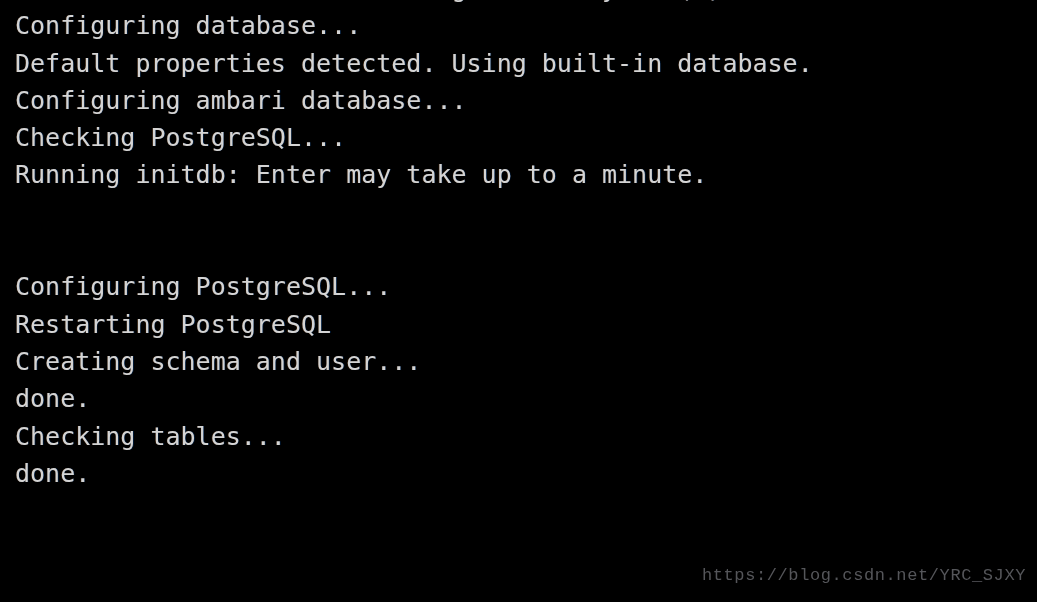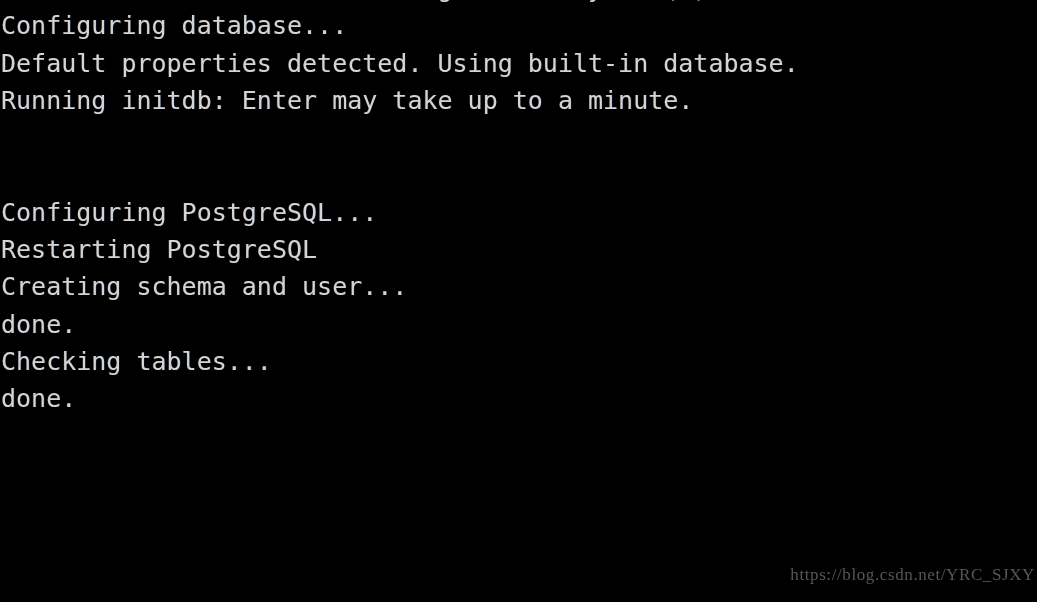--- a/index.html
+++ b/index.html
@@ -29,51 +29,53 @@
   }
 
   .term-line {
     display: block;
     height: 37.3px;
     line-height: 37.3px;
     font-size: 25px;
     letter-spacing: 0px;
     color: #d4d4d4;
     white-space: pre;
-    padding-left: 1px;
+    padding-left: 15px;
     font-family: "DejaVu Sans Mono", "Liberation Mono", monospace;
     
     text-shadow: -0.6px 0 rgba(80,40,0,0.55), 0.6px 0 rgba(0,60,130,0.55);
   }
 
   .term-line.blank {
     color: transparent;
   }
 
   #watermark {
     position: absolute;
-    right: 2px;
+    right: 11px;
     bottom: 17px;
-    font-family: Liberation Serif, serif;
+    font-family: Liberation Mono, monospace;
     font-size: 17px;
     letter-spacing: 0.6px;
     color: #55565a;
     white-space: pre;
     user-select: none;
   }
 </style>
 </head>
 <body>
 
 <div id="terminal-window">
 
   <div id="terminal-screen">
     <span class="term-line">Enter advanced database configuration [y/n] (n)? n</span>
     <span class="term-line">Configuring database...</span>
     <span class="term-line">Default properties detected. Using built-in database.</span>
+    <span class="term-line">Configuring ambari database...</span>
+    <span class="term-line">Checking PostgreSQL...</span>
     <span class="term-line">Running initdb: Enter may take up to a minute.</span>
     <span class="term-line blank"></span>
     <span class="term-line blank"></span>
     <span class="term-line">Configuring PostgreSQL...</span>
     <span class="term-line">Restarting PostgreSQL</span>
     <span class="term-line">Creating schema and user...</span>
     <span class="term-line">done.</span>
     <span class="term-line">Checking tables...</span>
     <span class="term-line">done.</span>
   </div>

